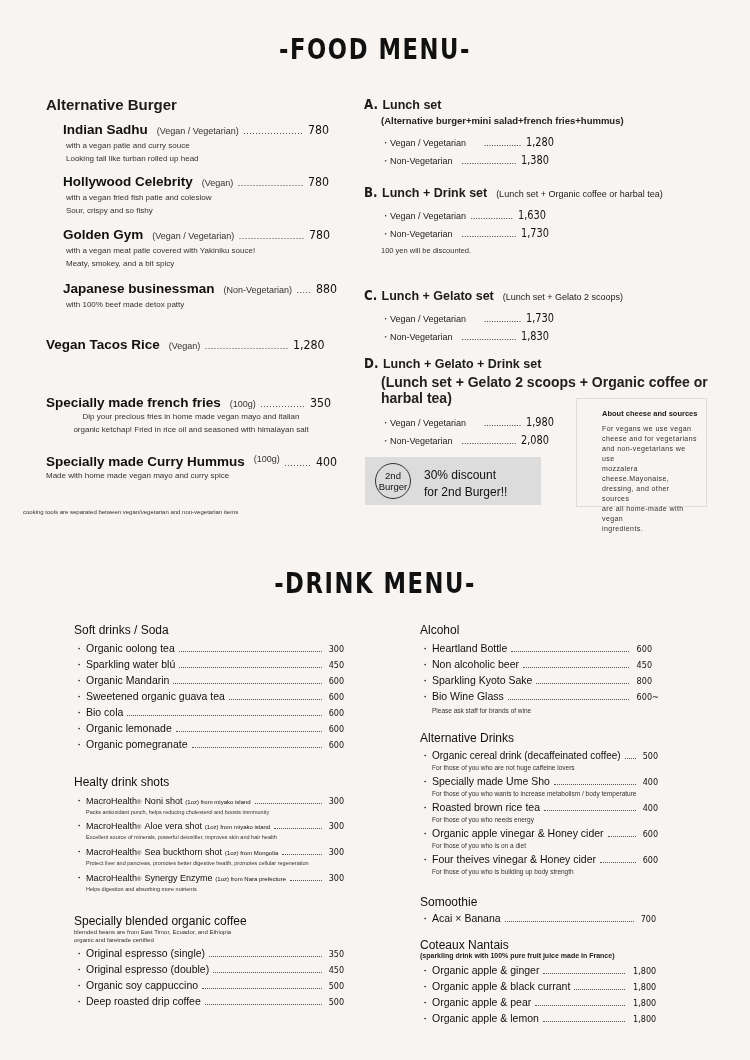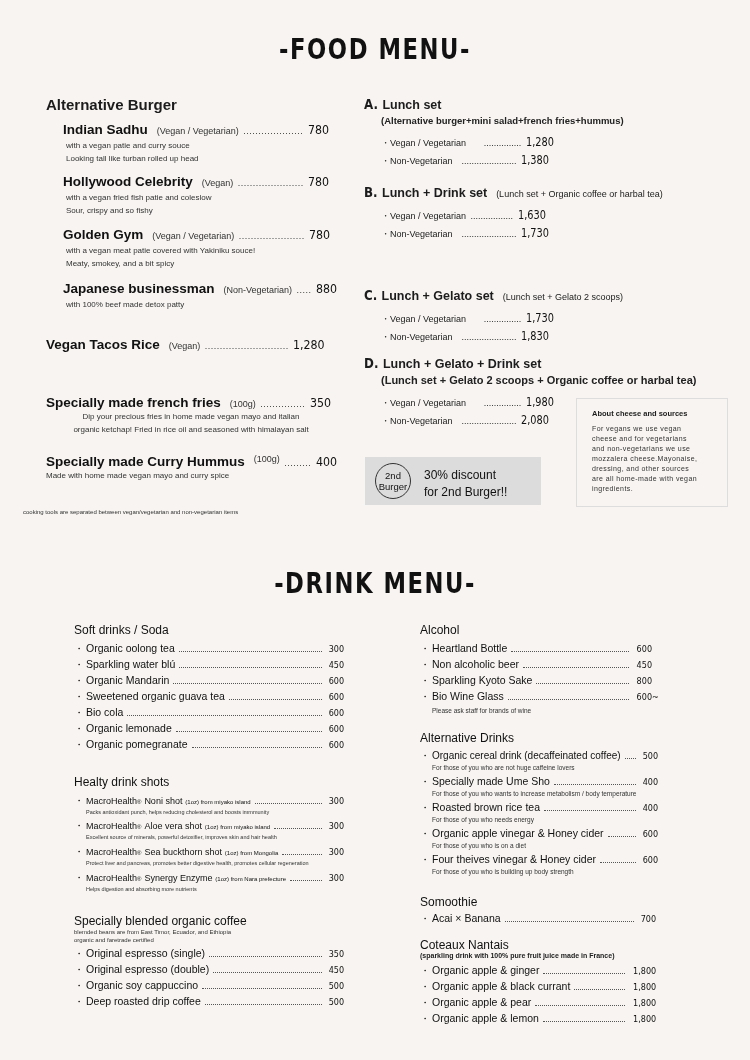--- a/index.html
+++ b/index.html
@@ -22,21 +22,21 @@
   .line { display: flex; align-items: baseline; white-space: nowrap; }
   .bullet-sq { display:inline-block; width:4px; height:4px; background:#111; margin-right:7px; position:relative; top:-2px; }
 
   .letter { font-family: "DejaVu Sans", sans-serif; font-weight: bold; font-size: 14px; display:inline-block; transform: scaleX(0.85); transform-origin: left; margin-right: 2px; }
   .set-title { font-size: 12.5px; font-weight: bold; }
   .set-sub { font-size: 9.5px; font-weight: bold; color: #222; }
   .set-sub-n { font-size: 9px; color: #222; font-weight: normal; }
   .opt { font-size: 9px; color: #222; }
   .opt-price { font-family: "DejaVu Sans", sans-serif; font-size: 11.5px; color: #111; transform: scaleX(0.85); display:inline-block; transform-origin:left; }
 
-  .info-box { position: absolute; left: 576px; top: 398px; width: 152px; height: 109px; border: 1px solid #ddd; background: #f7f4f1; padding: 10px 8px 0 15px; }
+  .info-box { position: absolute; left: 576px; top: 398px; width: 131px; height: 109px; border: 1px solid #ddd; background: #f7f4f1; padding: 10px 8px 0 25px; }
   .info-title { font-size: 7.5px; font-weight: bold; margin-bottom: 6px; }
   .info-text { font-size: 7px; color: #333; line-height: 10px; letter-spacing: 0.4px; }
 
   .promo { position: absolute; left: 365px; top: 457px; width: 176px; height: 48px; background: #dcdcdc; }
   .promo-circle { position:absolute; left: 10px; top: 6px; width: 36px; height: 36px; border: 1px solid #333; border-radius: 50%; text-align:center; font-size: 9.5px; line-height: 11px; padding-top: 6px; color:#111; }
   .promo-text { position:absolute; left: 59px; top: 10px; font-size: 12px; line-height: 17px; color:#111; }
 
   .dsec-h { font-size: 12px; font-weight: normal; color: #111; }
   .drow { display:flex; align-items: baseline; font-size: 10.5px; color:#111; white-space: nowrap; }
   .drow .bl { width: 12px; font-size: 10px; }
@@ -117,38 +117,39 @@
     <div class="line" style="height:18px;"><span class="opt">・Non-Vegetarian</span>&nbsp;&nbsp;<span class="opt">......................</span>&nbsp;<span class="opt-price">1,380</span></div>
   </div>
 </div>
 
 <div class="abs" style="left:364px; top:183px; width:360px;">
   <div class="line"><span class="letter">B.</span><span class="set-title">Lunch + Drink set</span>&nbsp;&nbsp;<span class="set-sub-n">(Lunch set + Organic coffee or harbal tea)</span></div>
   <div style="padding-left:17px; margin-top:4px;">
     <div class="line" style="height:18px;"><span class="opt">・Vegan / Vegetarian</span>&nbsp;<span class="opt">.................</span>&nbsp;<span class="opt-price">1,630</span></div>
     <div class="line" style="height:18px;"><span class="opt">・Non-Vegetarian</span>&nbsp;&nbsp;<span class="opt">......................</span>&nbsp;<span class="opt-price">1,730</span></div>
     <div class="desc" style="margin-top:5px; font-size:7.5px; line-height:10px;">
+        <div>100 yen will be discounted.</div>
       </div>
   </div>
 </div>
 
 <div class="abs" style="left:364px; top:286px; width:360px;">
   <div class="line"><span class="letter">C.</span><span class="set-title">Lunch + Gelato set</span>&nbsp;&nbsp;<span class="set-sub-n">(Lunch set + Gelato 2 scoops)</span></div>
   <div style="padding-left:17px; margin-top:4px;">
     <div class="line" style="height:18px;"><span class="opt">・Vegan / Vegetarian</span>&nbsp;&nbsp;&nbsp;&nbsp;<span class="opt">...............</span>&nbsp;<span class="opt-price">1,730</span></div>
     <div class="line" style="height:18px;"><span class="opt">・Non-Vegetarian</span>&nbsp;&nbsp;<span class="opt">......................</span>&nbsp;<span class="opt-price">1,830</span></div>
   </div>
 </div>
 
 <div class="abs" style="left:364px; top:355px; width:360px;">
   <div class="line">
       <span class="letter">D.</span>
       <span class="set-title">Lunch + Gelato + Drink set</span>
     </div>
-  <div class="set-sub" style="padding-left:17px; margin-top:3px; font-size:11px;">(Lunch set + Gelato 2 scoops + Organic coffee or harbal tea)</div>
+  <div class="set-sub" style="padding-left:17px; margin-top:3px; font-size:14px;">(Lunch set + Gelato 2 scoops + Organic coffee or harbal tea)</div>
   <div style="padding-left:17px; margin-top:6px;">
     <div class="line" style="height:18px;"><span class="opt">・Vegan / Vegetarian</span>&nbsp;&nbsp;&nbsp;&nbsp;<span class="opt">...............</span>&nbsp;<span class="opt-price">1,980</span></div>
     <div class="line" style="height:18px;"><span class="opt">・Non-Vegetarian</span>&nbsp;&nbsp;<span class="opt">......................</span>&nbsp;<span class="opt-price">2,080</span></div>
   </div>
 </div>
 
 <div class="promo">
   <div class="promo-circle">
     <div>2nd</div>
     <div>Burger</div>

